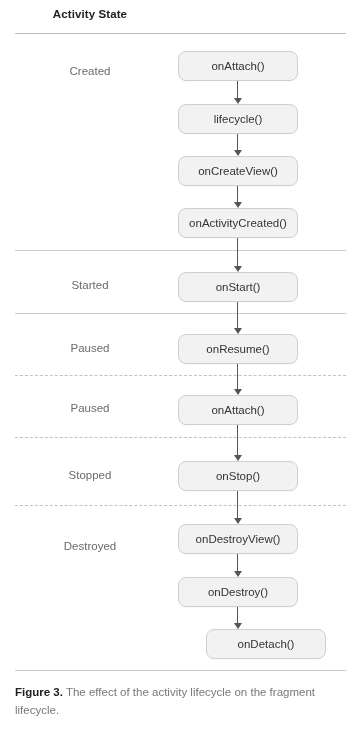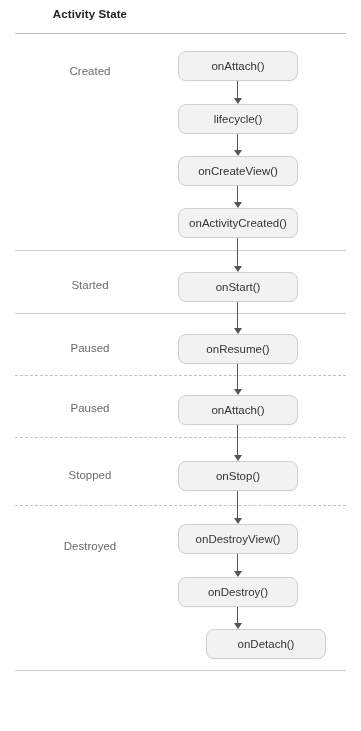--- a/index.html
+++ b/index.html
@@ -198,14 +198,17 @@
       <div class="callback-box" style="top: 272px;">onStart()</div>
       <div class="callback-box" style="top: 334px;">onResume()</div>
       <div class="callback-box" style="top: 395px;">onAttach()</div>
       <div class="callback-box" style="top: 461px;">onStop()</div>
       <div class="callback-box" style="top: 577px;">onDestroy()</div>
       <div class="callback-box" style="top: 524px;">onDestroyView()</div>
       <div class="callback-box" style="top: 629px; margin-left: 28px;">onDetach()</div>
     </div>
 
   <div id="caption-rule"></div>
+  <div id="caption">
+    <span class="fig-label">Figure 3.</span><span> The effect of the activity lifecycle on the fragment lifecycle.</span>
+  </div>
 
 </div>
 
 </body></html>

